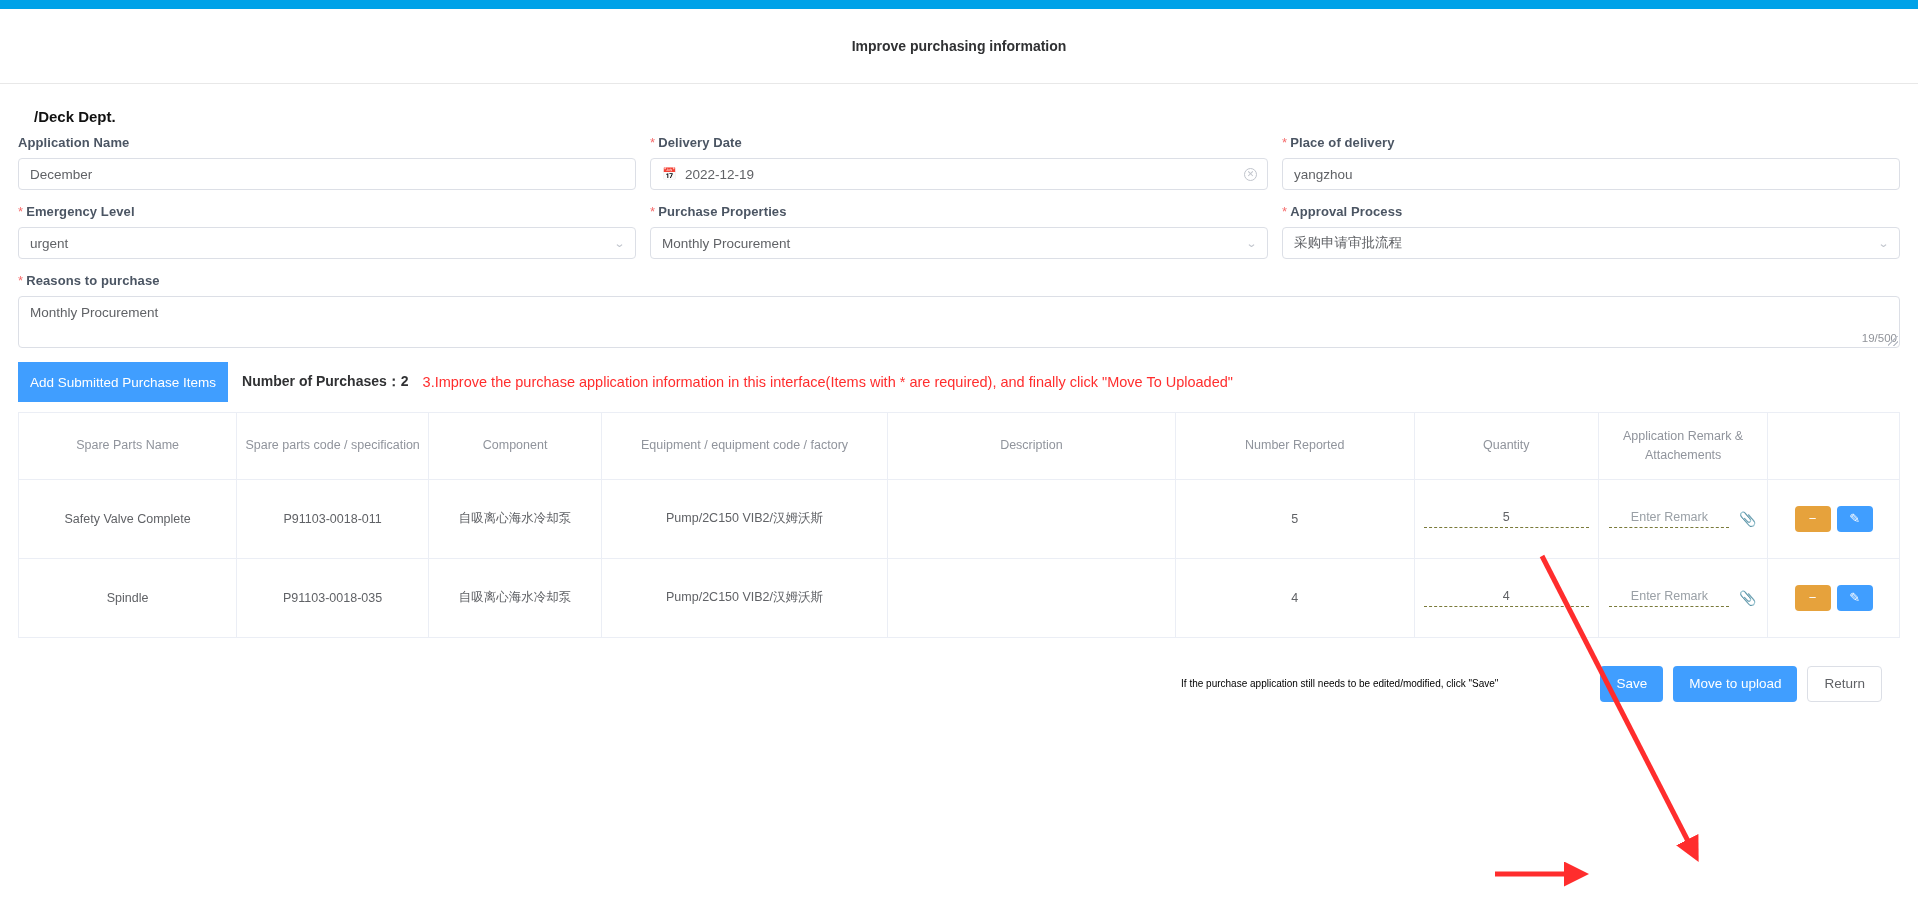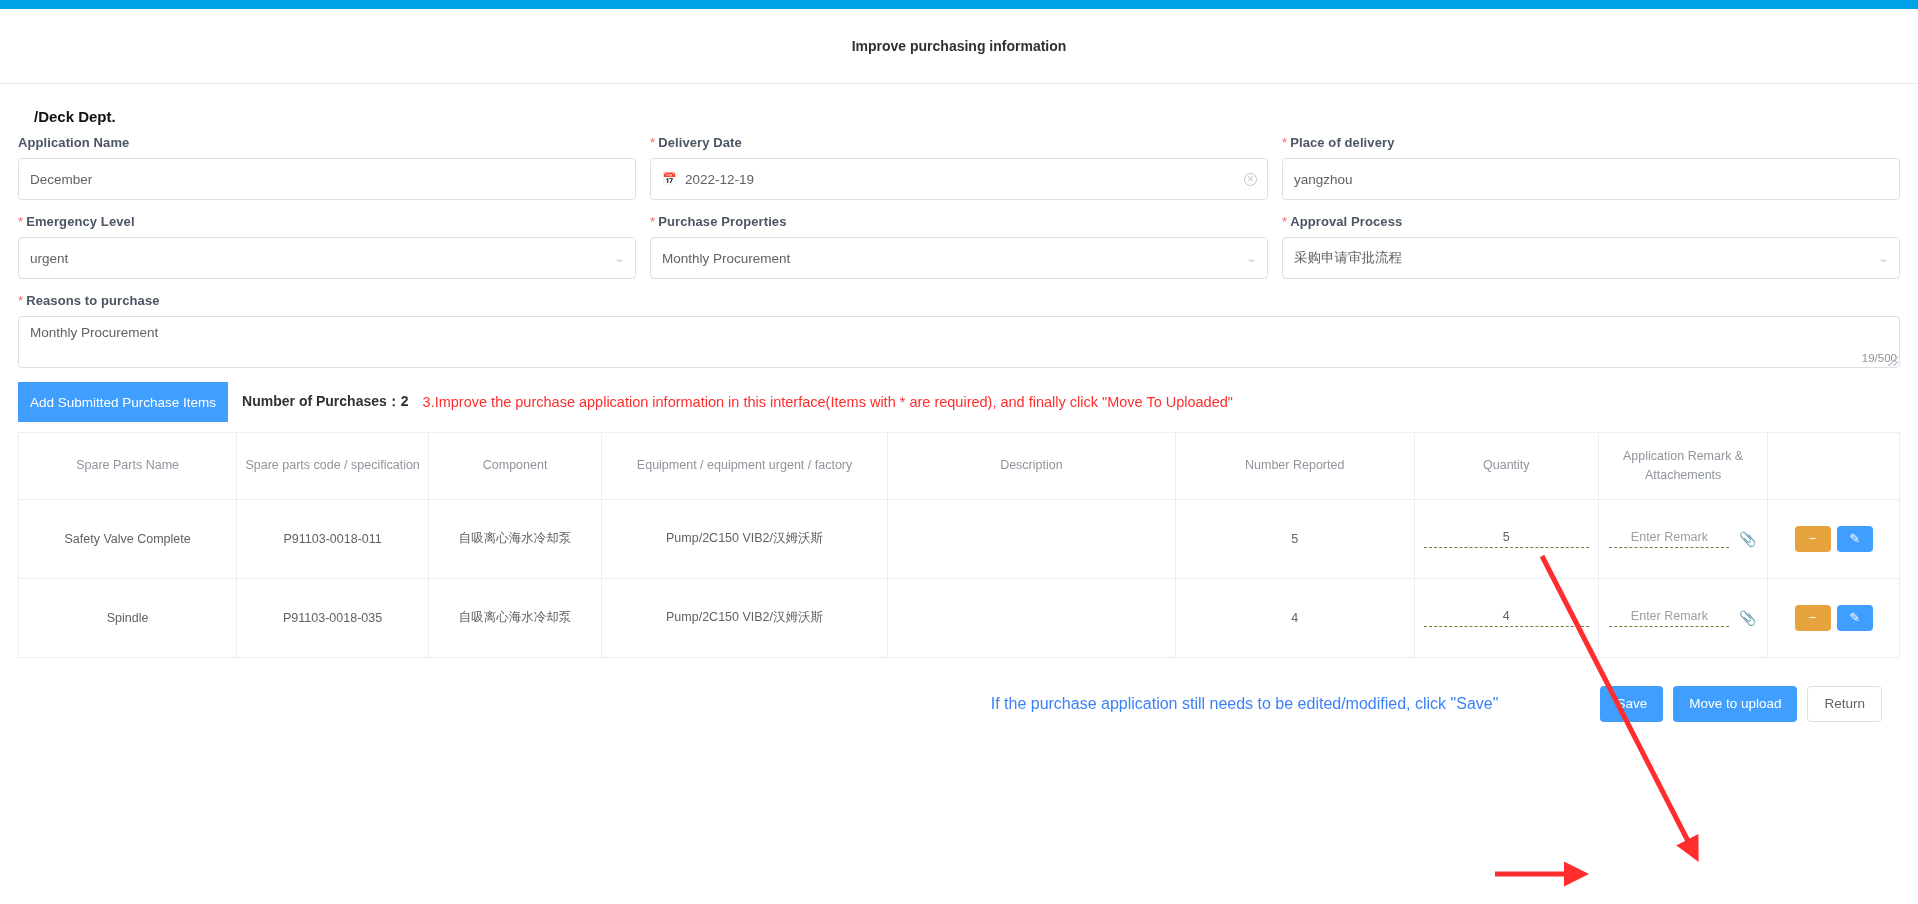--- a/index.html
+++ b/index.html
@@ -22,21 +22,21 @@
   .content { padding: 0 18px; }
   .dept { font-size: 15px; font-weight: bold; color: #111; padding: 24px 0 10px 16px; }
   .form-row { display: flex; gap: 14px; margin-bottom: 14px; }
   .form-col { flex: 1 1 0; min-width: 0; }
   .field-label {
     font-size: 13px; font-weight: bold; color: #4b5563;
     margin-bottom: 8px; display: block; letter-spacing: .1px;
   }
   .req { color: #f56c6c; font-weight: normal; margin-right: 3px; }
   .input-box {
-    height: 42px; border: 1px solid #dcdfe6; border-radius: 4px;
+    height: 32px; border: 1px solid #dcdfe6; border-radius: 4px;
     background: #fff; display: flex; align-items: center;
     padding: 0 11px; font-size: 13.5px; color: #606266; position: relative;
   }
   .input-box .val { color: #606266; }
   .cal-icon { margin-right: 8px; color: #b6bcc6; font-size: 12px; line-height: 1; }
   .clear-icon {
     position: absolute; right: 10px; color: #c0c4cc; font-size: 13px;
     width: 13px; height: 13px; border-radius: 50%; border: 1px solid #c0c4cc;
     display: flex; align-items: center; justify-content: center;
     font-size: 9px; line-height: 1;
@@ -91,21 +91,21 @@
     width: 36px; height: 26px; border-radius: 4px; border: none;
     display: flex; align-items: center; justify-content: center;
     color: #fff; font-size: 13px; cursor: pointer;
   }
   .btn-warn { background: #e6a23c; }
   .btn-blue { background: #409eff; }
   .footer {
     display: flex; align-items: center; justify-content: flex-end;
     gap: 10px; padding: 28px 18px 0 18px; position: relative;
   }
-  .foot-note { color: #3b82f6; font-size: 16px; white-space: nowrap; margin-right: 92px; }
+  .foot-note { color: #000000; font-size: 10px; white-space: nowrap; margin-right: 92px; }
   .btn-foot {
     height: 36px; padding: 0 16px; border-radius: 4px; font-size: 13.5px;
     cursor: pointer; font-family: "Liberation Sans", sans-serif; border: none;
   }
   .btn-foot.blue { background: #409eff; color: #fff; }
   .btn-foot.plain { background: #fff; color: #606266; border: 1px solid #dcdfe6; }
   .overlay { position: absolute; inset: 0; pointer-events: none; }
 </style>
 </head>
 <body>
@@ -192,21 +192,21 @@
         <col style="width:12.7%">
         <col style="width:9.8%">
         <col style="width:9.0%">
         <col style="width:7.0%">
     </colgroup>
     <thead>
       <tr>
         <th>Spare Parts Name</th>
         <th>Spare parts code / specification</th>
         <th>Component</th>
-        <th>Equipment / equipment urgent / factory</th>
+        <th>Equipment / equipment code / factory</th>
         <th>Description</th>
         <th>Number Reported</th>
         <th>Quantity</th>
         <th>Application Remark &amp; Attachements</th>
         <th></th>
       </tr>
     </thead>
     <tbody>
       <tr>
         <td>Safety Valve Complete</td>

